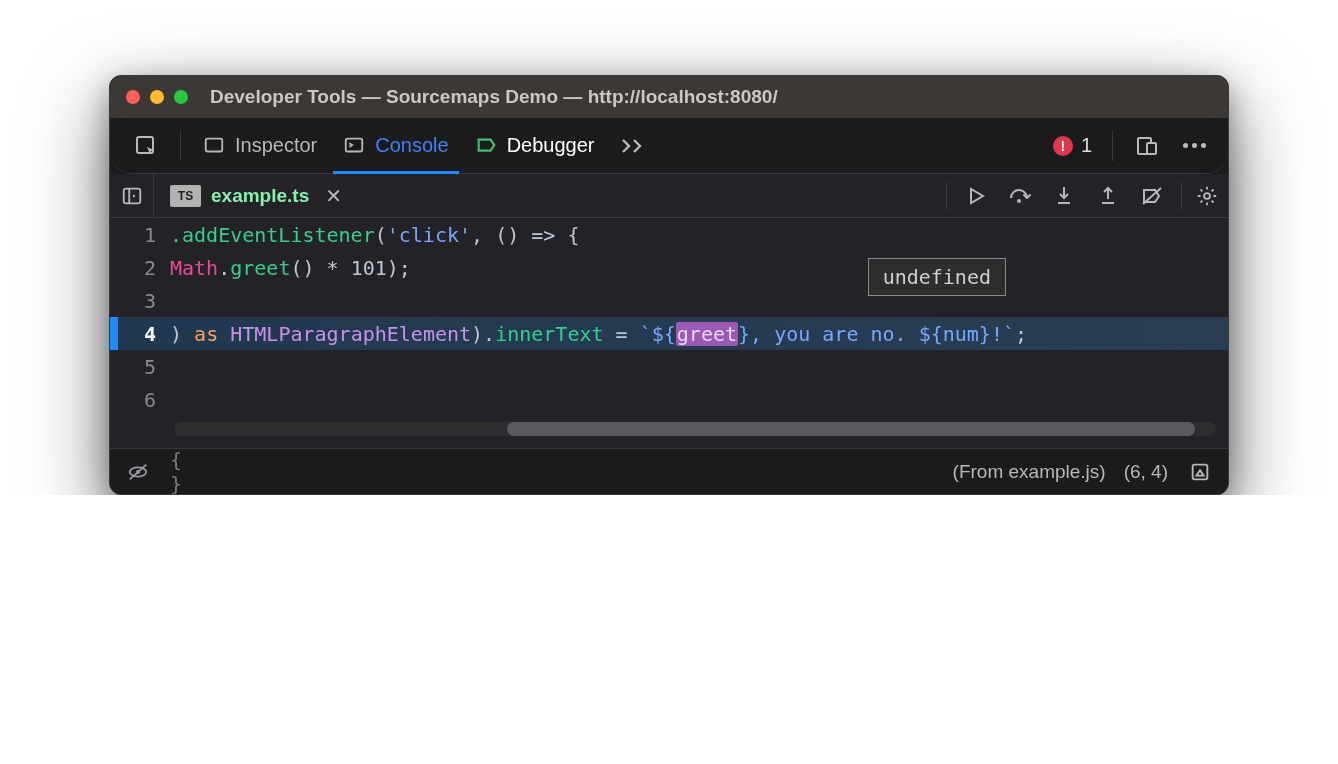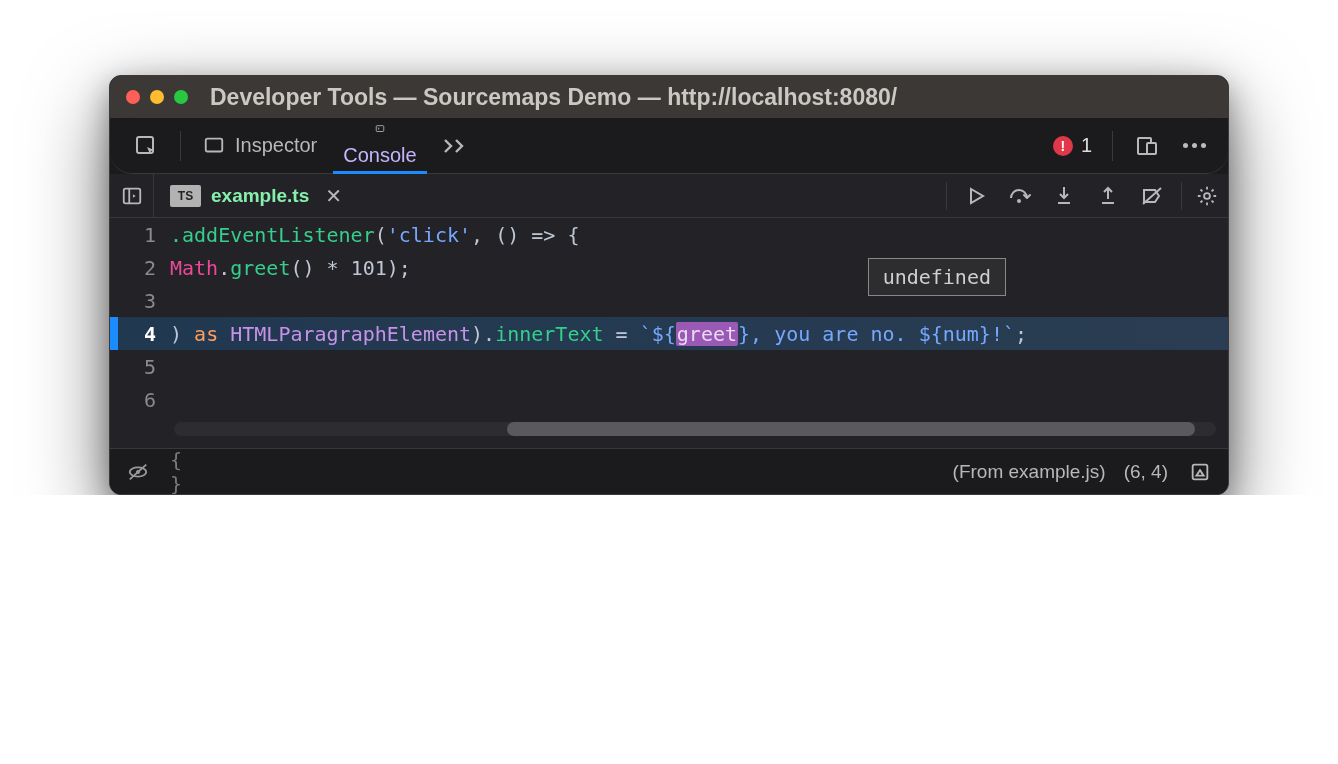--- a/index.html
+++ b/index.html
@@ -26,40 +26,40 @@
     display: flex;
     align-items: center;
     padding: 0 16px;
     gap: 14px;
   }
   .traffic-lights { display: flex; gap: 10px; }
   .tl { width: 14px; height: 14px; border-radius: 50%; }
   .tl.red { background: #ff5f57; }
   .tl.yellow { background: #febc2e; }
   .tl.green { background: #28c840; }
-  .titlebar-title { color: #cbc8c4; font-weight: 600; font-size: 23px; margin-left: 8px; }
+  .titlebar-title { color: #cbc8c4; font-weight: 600; font-size: 19px; margin-left: 8px; }
 
   
   .toolbar {
     height: 56px;
     background: #1b1b1d;
     border-bottom: 1px solid #38383a;
     display: flex;
     align-items: center;
     padding: 0 14px;
     gap: 6px;
     border-radius: 22px;
   }
   .tool-divider { width: 1px; height: 30px; background: #3a3a3c; margin: 0 6px; }
   .tool-btn, .tab-btn {
     display: flex; align-items: center; gap: 10px;
     color: #b8b8b8; font-size: 20px; padding: 6px 10px;
     cursor: pointer; border-radius: 4px; height: 100%;
   }
-  .tab-btn.active { color: #c4b5fd; position: relative; flex-direction: column; }
+  .tab-btn.active { color: #3b82f6; position: relative; }
   .tab-btn.active::after {
     content: ""; position: absolute; left: 0; right: 0; bottom: -1px;
     height: 3px; background: #1a8cff;
   }
   .tab-btn .icon-sq { width: 22px; height: 22px; }
   .toolbar-spacer { flex: 1; }
   .err-badge { display: flex; align-items: center; gap: 8px; color: #ddd; font-size: 20px; padding: 0 8px; }
   .err-dot {
     width: 20px; height: 20px; border-radius: 50%; background: #e1374b;
     color: #fff; font-weight: 900; display: flex; align-items: center; justify-content: center;
@@ -165,20 +165,26 @@
     </div>
 
     <div class="tab-btn active">
       <svg class="icon-sq" viewBox="0 0 24 24" stroke="#b8b8b8" fill="none" stroke-width="2">
         <rect x="3" y="4" width="18" height="14" rx="2"></rect>
         <path d="M7 9 l3 2 -3 2"></path>
       </svg>
       <span>Console</span>
     </div>
 
+    <div class="tab-btn">
+      <svg class="icon-sq" viewBox="0 0 24 24" stroke="#3fc06b" fill="none" stroke-width="2.4">
+        <path d="M4 5 h13 l4 6 -4 6 H4 z"></path>
+      </svg>
+      <span style="color:#fff">Debugger</span>
+    </div>
 
     <div class="tool-btn">
       <svg width="26" height="20" viewBox="0 0 26 20" stroke="#b8b8b8" fill="none" stroke-width="2.4">
         <path d="M2 4 l6 6 -6 6"></path>
           <path d="M13 4 l6 6 -6 6"></path>
       </svg>
     </div>
 
     <div class="toolbar-spacer"></div>
 

